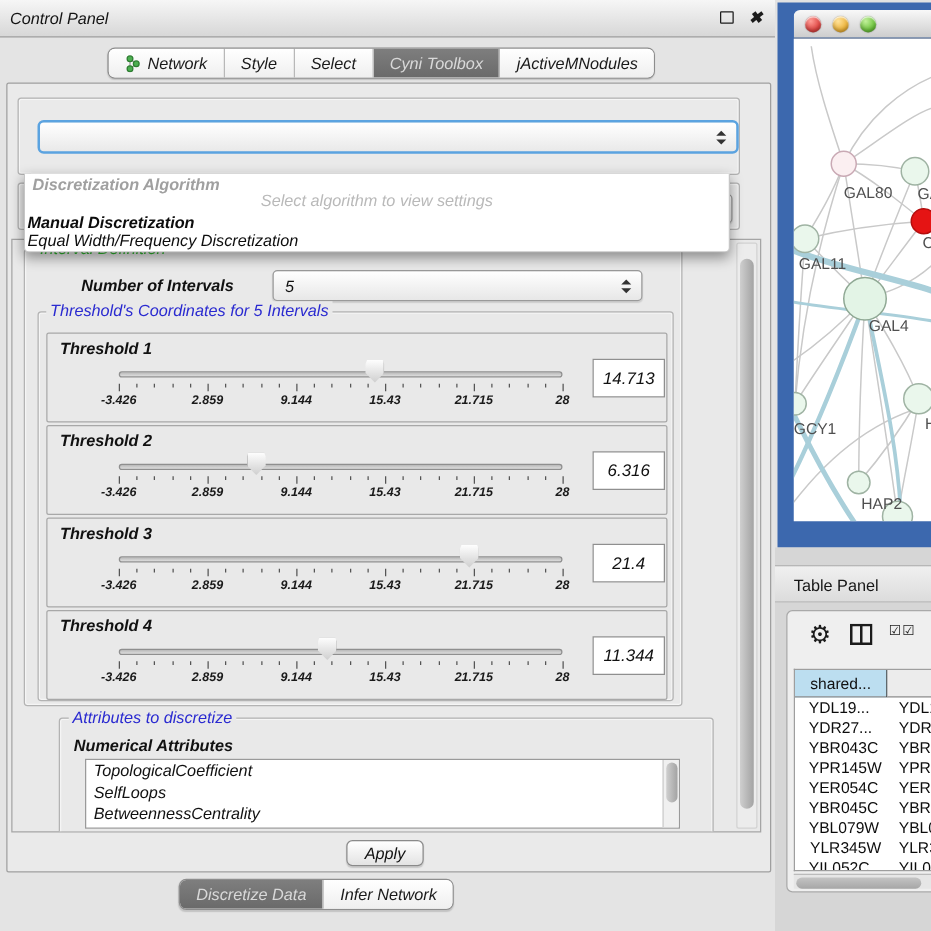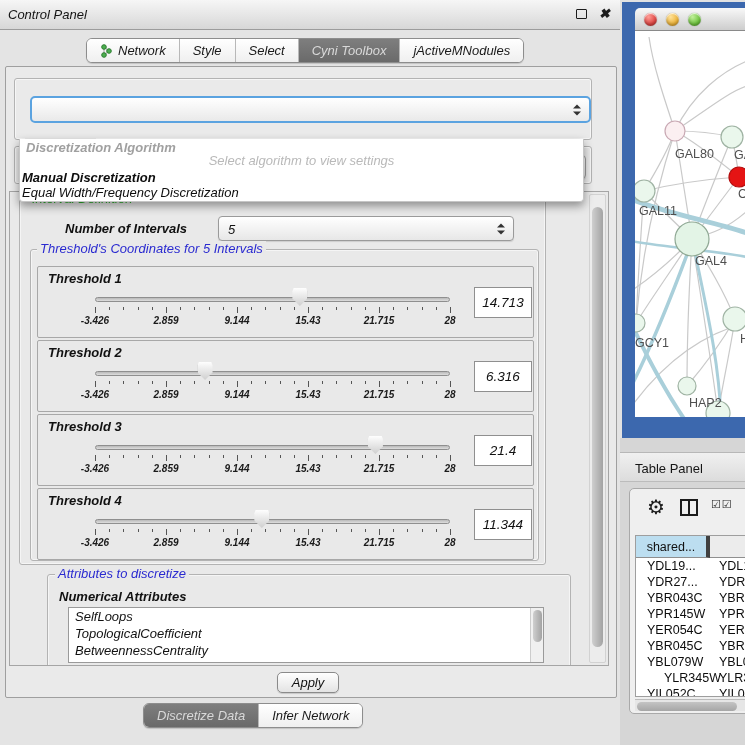--- a/index.html
+++ b/index.html
@@ -91,21 +91,21 @@
   #right-lower { position:absolute; left:620px; top:438px; width:125px; height:307px; background:#d6d6d6; }
   #tp-header { position:absolute; left:0; top:14px; width:125px; height:30px;
     background:linear-gradient(#f0f0f0,#dcdcdc); border-top:1px solid #b7b7b7; border-bottom:1px solid #bcbcbc; }
   #tp-header .t { position:absolute; left:15px; top:8px; font-size:13px; color:#161616; }
   #tp-card { position:absolute; left:9px; top:50px; width:120px; height:226px; background:#efefef;
     border:1px solid #a9a9a9; border-radius:5px 0 0 5px; }
   .tp-icon { position:absolute; color:#1b1b1b; }
   #tp-grid { position:absolute; left:5px; top:46px; right:0; height:162px; background:#fff;
     border:1px solid #9e9e9e; border-right:none; overflow:hidden; }
   .hcell { position:absolute; top:0; height:22px; font-size:12.5px; color:#111; text-align:center;
-    line-height:22px; border-right:4px solid #404040; border-bottom:1px solid #8f8f8f; overflow:hidden; }
+    line-height:22px; border-right:1px solid #404040; border-bottom:1px solid #8f8f8f; overflow:hidden; }
   .trow { position:absolute; left:0; width:200px; height:16px; }
   .trow span { position:absolute; font-size:12.5px; color:#0d0d0d; white-space:nowrap; }
   #tp-hscroll { position:absolute; left:5px; right:0; top:210px; height:12px; background:#e6e6e6; border-top:1px solid #bbb; }
   #tp-hscroll .hthumb { position:absolute; left:2px; top:1.5px; width:100px; height:9px; border-radius:5px;
     background:linear-gradient(#c4c4c4,#a6a6a6); }
 </style>
 </head>
 <body>
 
 <div id="stage">
@@ -345,22 +345,22 @@
                 </div>
               </div>
           </div>
         </div>
 
         <div class="group" style="left:37px; top:382px; width:524px; height:95px; background:#e9e9e9;">
           <span class="gtitle" style="left:7px; top:-9px; background:#e9e9e9; color:var(--blue_title);">Attributes to discretize</span>
           <span style="position:absolute; left:11px; top:14px; font-size:13px; font-weight:bold; color:#111;">Numerical Attributes</span>
           <div id="attr-list" style="left:20px; top:32px; width:476px; height:56px;">
             <div>
+                <div class="item">TopologicalCoefficient</div>
                 <div class="item">SelfLoops</div>
-                <div class="item">TopologicalCoefficient</div>
                 <div class="item">BetweennessCentrality</div>
               </div>
             <div class="list-scroll">
               <div class="vthumb"></div>
             </div>
           </div>
         </div>
 
         <div class="vtrack">
           <div class="vthumb" style="top:12px; height:440px;"></div>
@@ -485,21 +485,21 @@
             </div>
             <div class="trow" style="top: 103px;">
               <span style="left: 11px;">YBR045C</span>
               <span style="left: 83px;">YBR0</span>
             </div>
             <div class="trow" style="top: 119px;">
               <span style="left: 11px;">YBL079W</span>
               <span style="left: 83px;">YBL0</span>
             </div>
             <div class="trow" style="top: 135px;">
-              <span style="left: 28px;">YLR345W</span>
+              <span style="left: 12px;">YLR345W</span>
               <span style="left: 83px;">YLR3</span>
             </div>
             <div class="trow" style="top: 151px;">
               <span style="left: 11px;">YIL052C</span>
               <span style="left: 83px;">YIL0</span>
             </div>
           </div>
       </div>
       <div id="tp-hscroll">
         <div class="hthumb"></div>

